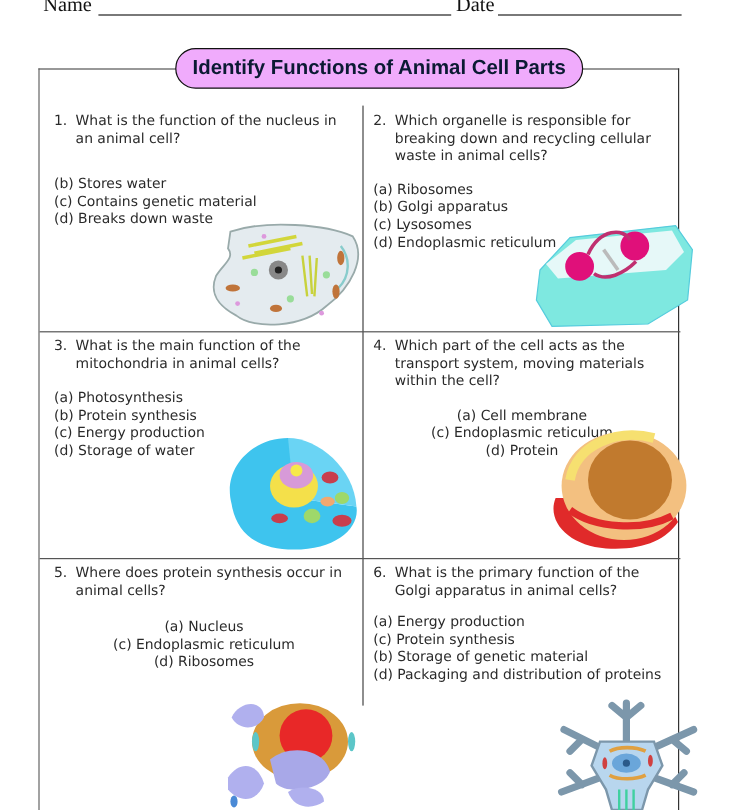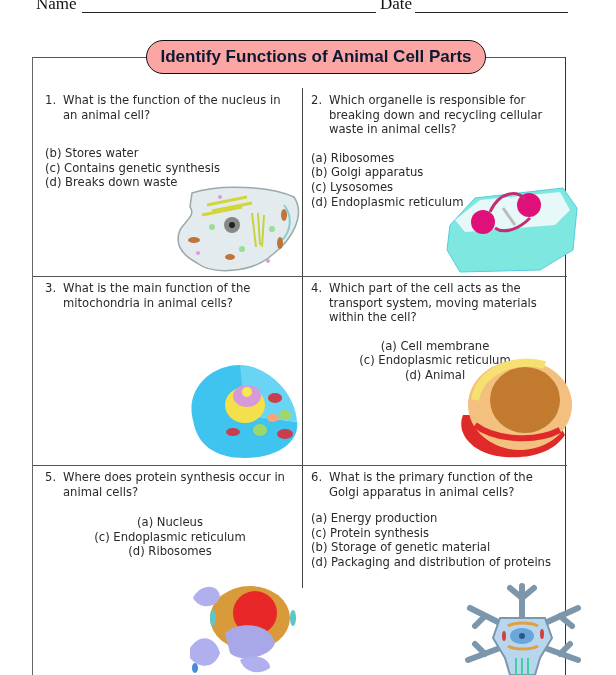--- a/index.html
+++ b/index.html
@@ -5,21 +5,21 @@
   html, body { margin:0; padding:0; background:#ffffff; }
   body { width:616px; height:675px; position:relative; overflow:hidden; font-family:"DejaVu Sans", sans-serif; color:#222; }
   .header { position:absolute; top:-6px; left:36px; font-family:"Liberation Serif", serif; font-size:17px; color:#111; }
   .name-label { position:absolute; left:36px; top:-6px; }
   .name-line { position:absolute; left:82px; top:12px; width:294px; border-bottom:1px solid #222; }
   .date-label { position:absolute; left:380px; top:-6px; }
   .date-line { position:absolute; left:415px; top:12px; width:153px; border-bottom:1px solid #222; }
   .frame-right { position:absolute; left:565px; top:57px; width:0; height:618px; border-left:1.5px solid #333; }
   .frame-top { position:absolute; left:32px; top:57px; width:534px; border-top:1.5px solid #555; }
   .frame-left { position:absolute; left:32px; top:57px; height:618px; border-left:1.5px solid #666; }
-  .title-pill { position:absolute; left:146px; top:40px; width:338px; height:32px; border:1.5px solid #111; border-radius:17px; background:#fca5a5; display:flex; align-items:center; justify-content:center; font-family:"Liberation Sans", sans-serif; font-weight:bold; font-size:17px; color:#0b1a33; }
+  .title-pill { position:absolute; left:146px; top:40px; width:338px; height:32px; border:1.5px solid #111; border-radius:17px; background:#f0abfc; display:flex; align-items:center; justify-content:center; font-family:"Liberation Sans", sans-serif; font-weight:bold; font-size:17px; color:#0b1a33; }
   .vdiv { position:absolute; left:302px; top:88px; height:500px; border-left:1.5px solid #444; }
   .hdiv { position:absolute; left:33px; width:534px; border-top:1.5px solid #555; }
   .cell { position:absolute; font-size:11.6px; line-height:14.6px; color:#2a2a2a; }
   .q { display:flex; }
   .q .num { width:18px; flex:none; }
   .q .txt { flex:1; }
   .opts { margin-top:14px; }
   .opt { white-space:nowrap; }
   .art { position:absolute; }
 </style>
@@ -45,21 +45,21 @@
 <div class="hdiv" style="top:276px;"></div>
 <div class="hdiv" style="top:465px;"></div>
 
 <div class="cell" style="left:45px; top:93px; width:250px;">
   <div class="q">
       <span class="num">1.</span>
       <span class="txt">What is the function of the nucleus in an animal cell?</span>
     </div>
   <div class="opts" style="margin-top:24px;">
     <div class="opt">(b) Stores water</div>
-    <div class="opt">(c) Contains genetic synthesis</div>
+    <div class="opt">(c) Contains genetic material</div>
     <div class="opt">(d) Breaks down waste</div>
   </div>
 </div>
 <svg class="art" style="left:172px; top:185px;" width="132" height="90" viewBox="0 0 132 90">
   <path d="M20 8 C50 -2 100 2 122 12 C134 30 120 55 100 70 C80 88 40 90 25 78 C10 70 2 60 8 45 C14 35 24 30 18 22 Z" fill="#e4ebef" stroke="#9aa" stroke-width="1.5"></path>
   <path d="M35 20 L75 12 M40 26 L80 18 M30 30 L70 22" stroke="#d2d63a" stroke-width="3"></path>
   <circle cx="60" cy="40" r="8" fill="#888"></circle>
     <circle cx="60" cy="40" r="3" fill="#222"></circle>
   <path d="M80 28 L84 62 M86 28 L88 60 M92 30 L90 62" stroke="#c8d23c" stroke-width="2"></path>
   <path d="M112 20 C120 30 120 45 110 55" stroke="#8cc" stroke-width="2" fill="none"></path>
@@ -94,20 +94,26 @@
   <circle cx="84" cy="25" r="12" fill="#e0107a"></circle>
   <path d="M45 32 C55 10 75 10 80 20 M50 48 C60 55 75 48 85 38" stroke="#c03070" stroke-width="3" fill="none"></path>
   <path d="M58 28 L70 45" stroke="#bbb" stroke-width="3"></path>
 </svg>
 
 <div class="cell" style="left:45px; top:281px; width:250px;">
   <div class="q">
       <span class="num">3.</span>
       <span class="txt">What is the main function of the mitochondria in animal cells?</span>
     </div>
+  <div class="opts" style="margin-top:14px;">
+    <div class="opt">(a) Photosynthesis</div>
+    <div class="opt">(b) Protein synthesis</div>
+    <div class="opt">(c) Energy production</div>
+    <div class="opt">(d) Storage of water</div>
+  </div>
 </div>
 <svg class="art" style="left:185px; top:360px;" width="120" height="100" viewBox="0 0 120 100">
   <path d="M8 60 C0 30 25 5 55 5 C62 5 60 50 60 55 L112 62 C115 80 95 98 60 98 C30 98 12 85 8 60 Z" fill="#3ec4ee"></path>
   <path d="M55 5 C80 5 110 30 112 62 L60 55 Z" fill="#6ad4f4"></path>
   <ellipse cx="60" cy="45" rx="20" ry="18" fill="#f4e04a"></ellipse>
   <ellipse cx="62" cy="36" rx="14" ry="11" fill="#d79ad8"></ellipse>
   <circle cx="62" cy="32" r="5" fill="#f6e94c"></circle>
   <ellipse cx="90" cy="38" rx="7" ry="5" fill="#c83e4c"></ellipse>
   <ellipse cx="100" cy="55" rx="6" ry="5" fill="#9ed86a"></ellipse>
   <ellipse cx="75" cy="70" rx="7" ry="6" fill="#9ed86a"></ellipse>
@@ -117,21 +123,21 @@
 </svg>
 
 <div class="cell" style="left:311px; top:281px; width:248px;">
   <div class="q">
       <span class="num">4.</span>
       <span class="txt">Which part of the cell acts as the transport system, moving materials within the cell?</span>
     </div>
   <div class="opts" style="margin-top:14px;text-align:center;">
     <div class="opt">(a) Cell membrane</div>
     <div class="opt">(c) Endoplasmic reticulum</div>
-    <div class="opt">(d) Animal</div>
+    <div class="opt">(d) Protein</div>
   </div>
 </div>
 <svg class="art" style="left:455px; top:355px;" width="120" height="105" viewBox="0 0 120 105">
   <path d="M8 60 C0 80 20 100 50 102 C80 104 100 95 110 80 L100 60 Z" fill="#e02a2a"></path>
   <ellipse cx="65" cy="50" rx="52" ry="45" fill="#f3c080"></ellipse>
   <path d="M20 45 C25 15 60 2 90 10" stroke="#f6e070" stroke-width="8" fill="none"></path>
   <ellipse cx="70" cy="45" rx="35" ry="33" fill="#c17a2e"></ellipse>
   <path d="M20 70 C40 85 80 88 105 75" stroke="#e02a2a" stroke-width="6" fill="none"></path>
 </svg>
 

